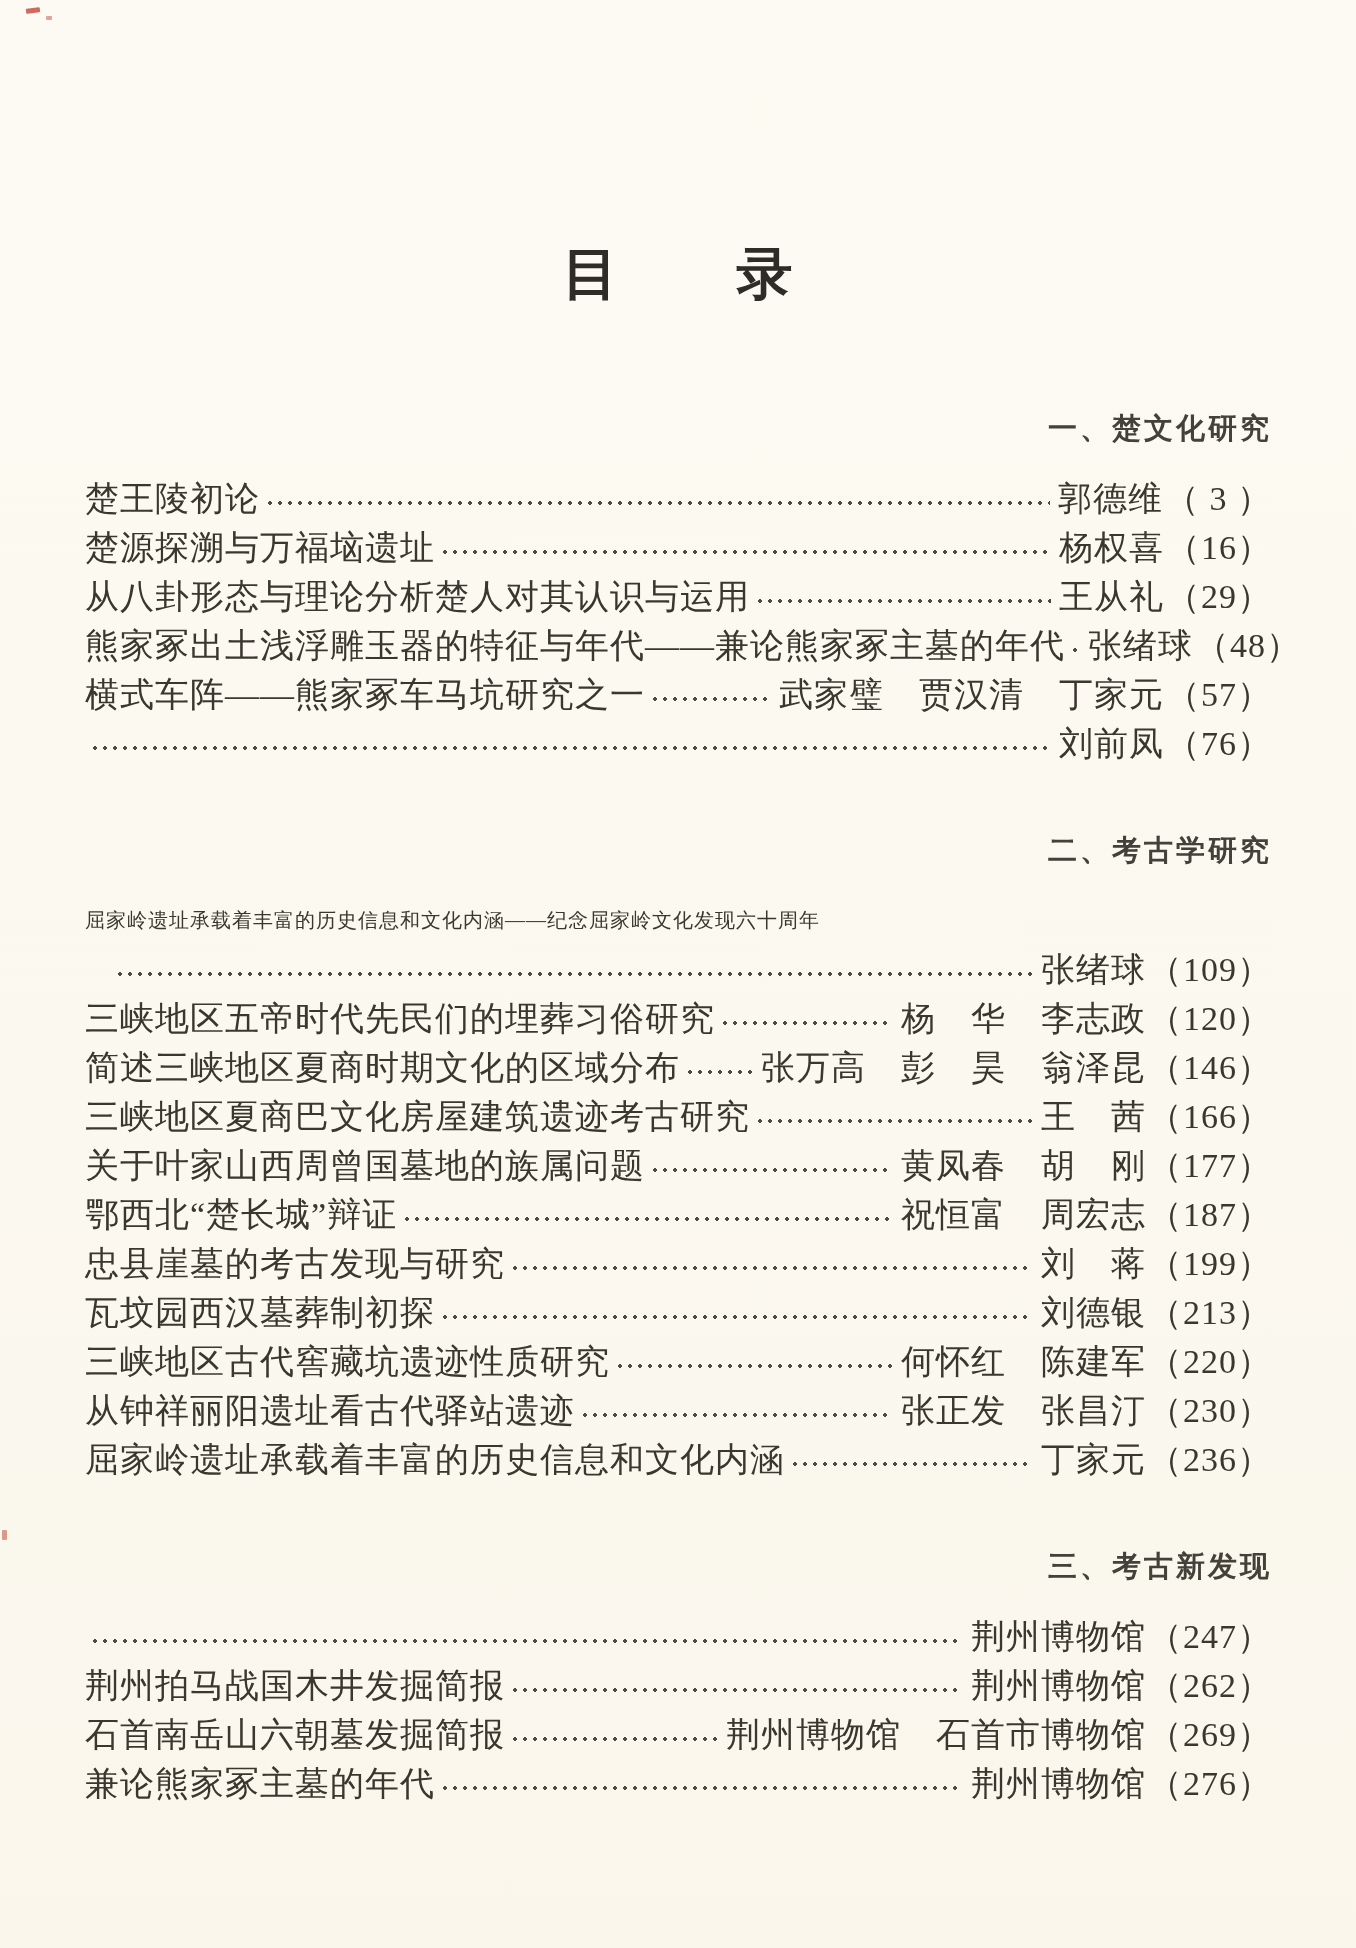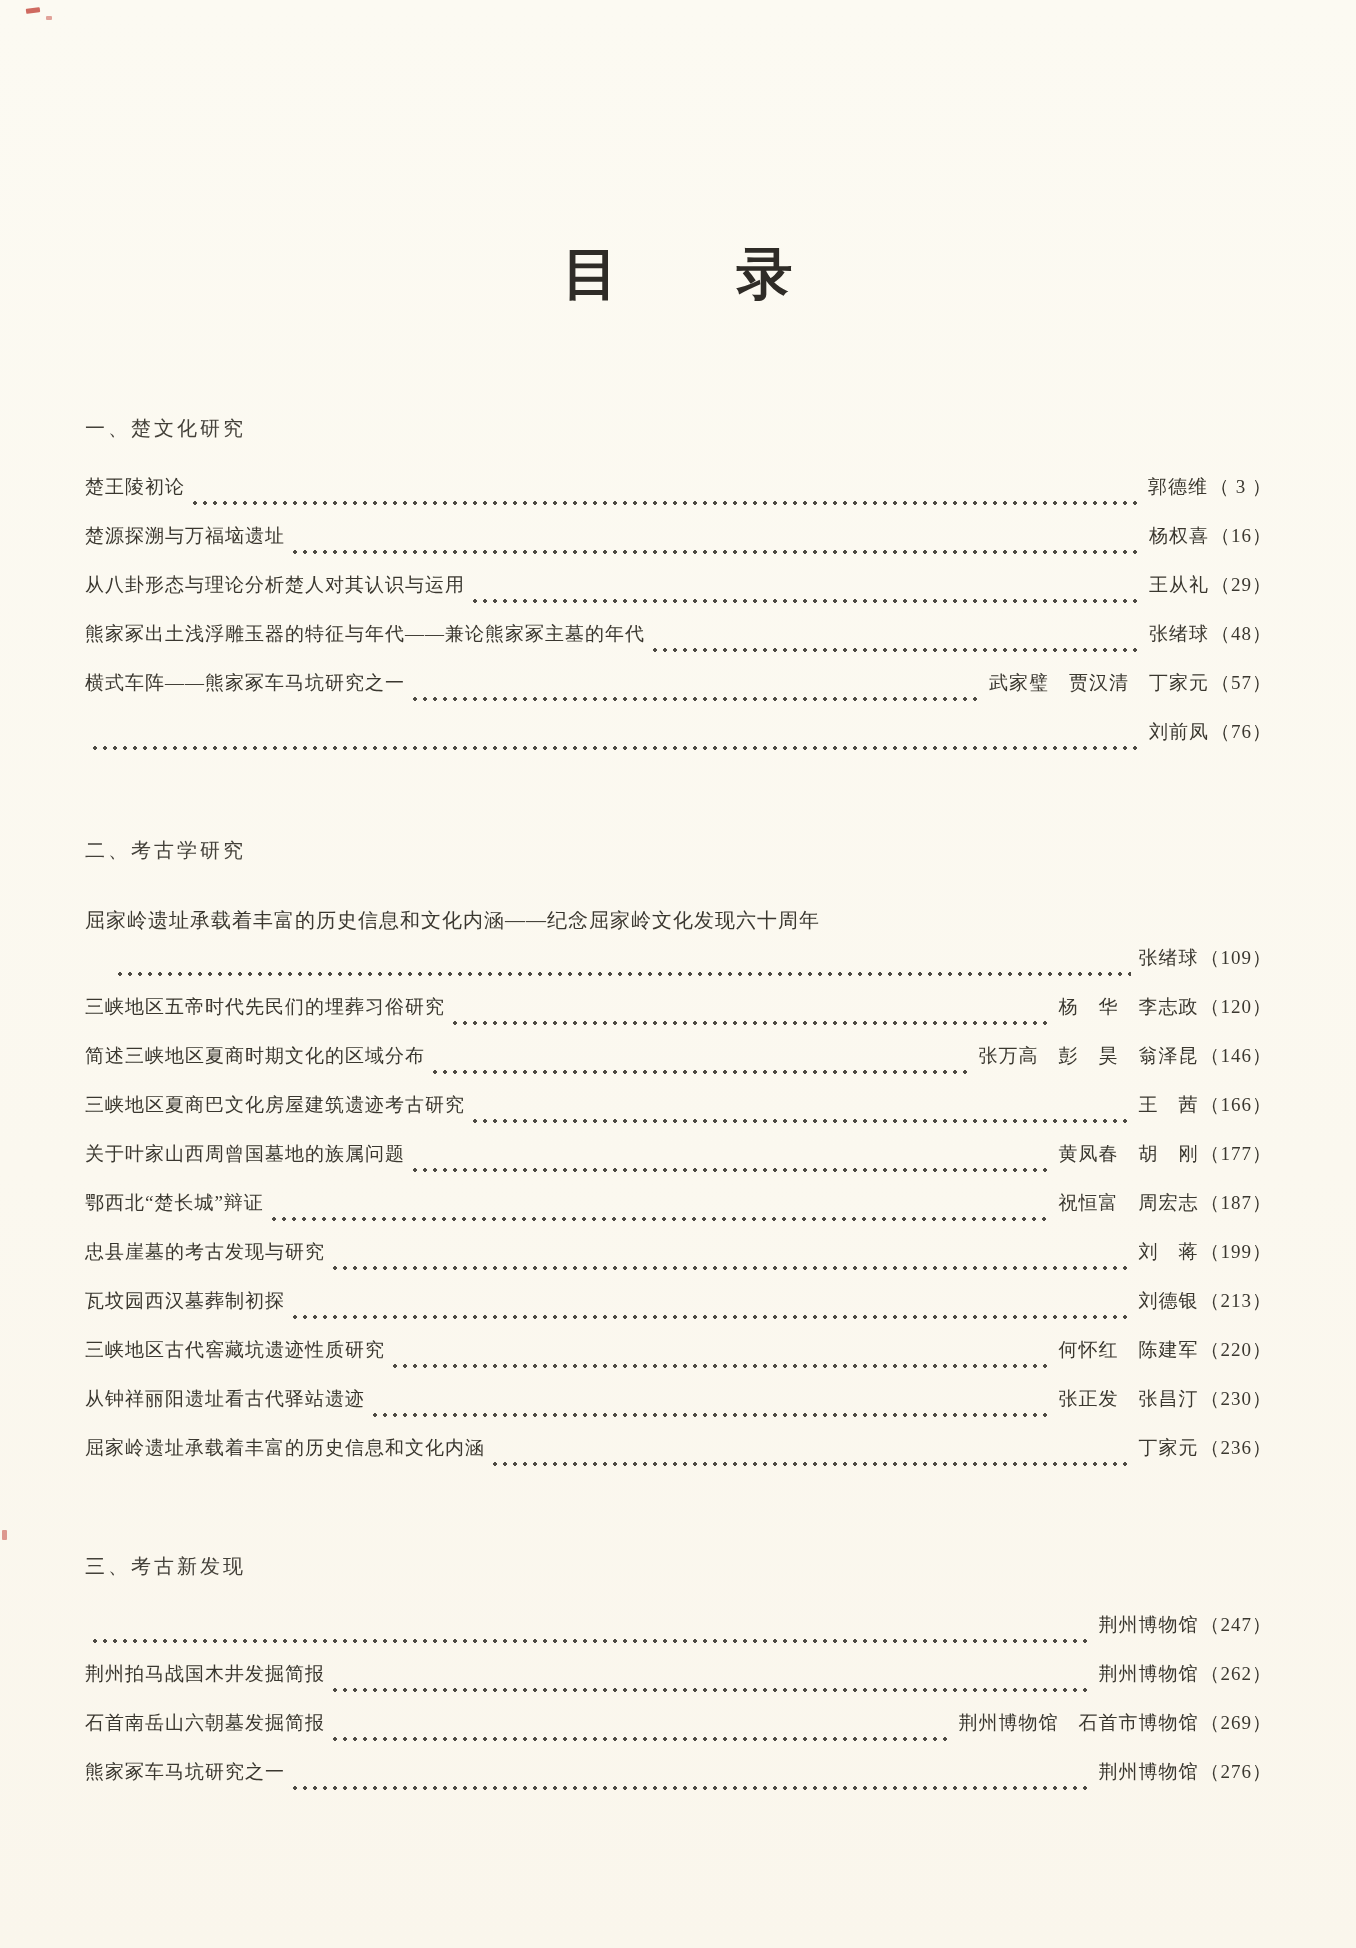--- a/index.html
+++ b/index.html
@@ -33,37 +33,37 @@
     letter-spacing: 2px;
     line-height: 72px;
     color: #2f2c27;
     font-family: "Liberation Serif", "DejaVu Serif", serif;
   }
 
   .toc-section { margin: 0; }
   .sec-heading {
     margin: 0;
     padding-top: 60px;
-    text-align: left;
-    font-size: 20px;
-    font-weight: 400;
+    text-align: right;
+    font-size: 29px;
+    font-weight: 700;
     line-height: 44px;
     color: #44413a;
     letter-spacing: 3px;
     font-family: "Liberation Sans", "DejaVu Sans", sans-serif;
   }
   .toc-section:first-of-type .sec-heading { padding-top: 96px; }
 
   .entries { margin-top: 24px; }
 
   .entry, .entry-line {
     display: flex;
-    align-items: flex-start;
+    align-items: center;
     height: 49px;
-    font-size: 19px;
+    font-size: 34px;
     letter-spacing: 1px;
     white-space: nowrap;
   }
   .entry-title { flex: 0 0 auto; color: #3a372f; }
   .leader {
     flex: 1 1 auto;
     align-self: stretch;
     margin: 0 8px 0 5px;
     min-width: 10px;
     background-image: radial-gradient(circle, #4d4a43 1.9px, rgba(0,0,0,0) 2.1px);
@@ -235,21 +235,21 @@
   </div>
 
   <div class="entry">
     <span class="entry-title">石首南岳山六朝墓发掘简报</span>
     <span class="leader"></span>
     <span class="entry-authors">荆州博物馆　石首市博物馆</span>
     <span class="entry-page">（269）</span>
   </div>
 
   <div class="entry">
-    <span class="entry-title">熊家冢车马坑研究之一</span>
+    <span class="entry-title">兼论熊家冢主墓的年代</span>
     <span class="leader"></span>
     <span class="entry-authors">荆州博物馆</span>
     <span class="entry-page">（276）</span>
   </div>
 </div>
   </section>
 </div>
 </div>
 
 </body></html>

